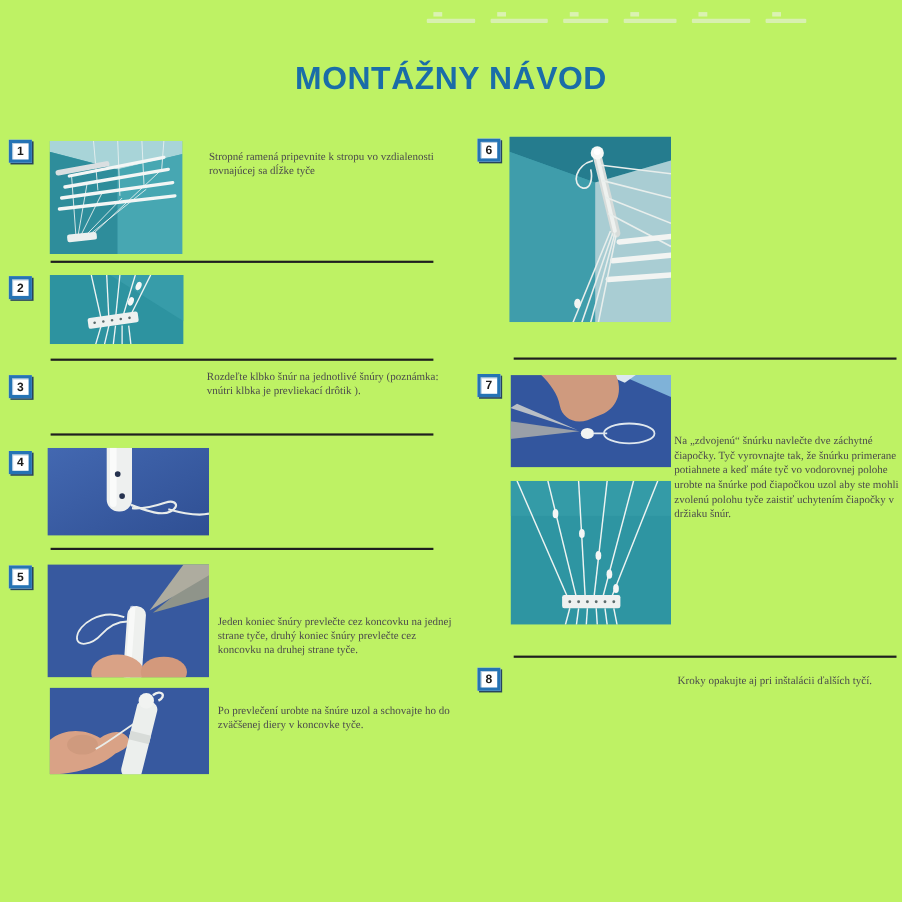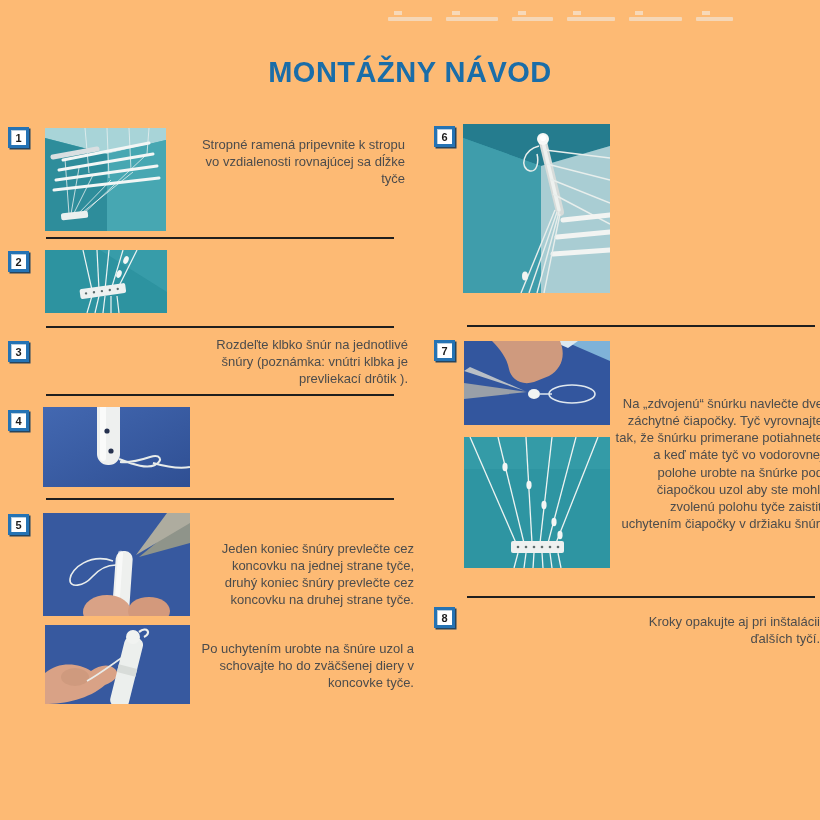--- a/index.html
+++ b/index.html
@@ -1,28 +1,28 @@
 <!DOCTYPE html>
 <html><head>
 <meta charset="utf-8">
 <style>
   html,body{margin:0;padding:0;background:#ffffff;}
-  .page{position:relative;width:820px;height:820px;background:#fdba74;overflow:hidden;
+  .page{position:relative;width:820px;height:820px;background:#bef264;overflow:hidden;
         font-family:"Liberation Sans",sans-serif;}
   .watermark{position:absolute;top:9px;left:388px;width:345px;height:12px;display:flex;gap:14px;
              align-items:flex-end;opacity:.55;}
   .watermark i{display:block;height:4px;background:#efefef;border-radius:1px;}
   .watermark i:before{content:"";display:block;width:8px;height:4px;background:#f3f3f3;margin:-6px 0 2px 6px;}
   .title{position:absolute;top:56px;left:0;width:820px;text-align:center;
          font-size:29px;font-weight:bold;letter-spacing:.5px;color:#1a6da8;}
   .stepnum{position:absolute;width:15px;height:15px;background:#fff;border:3px solid #2573b4;
            box-shadow:inset 1px 1px 0 #b9cede,1.5px 1.5px 0 #27445c;
            display:flex;align-items:center;justify-content:center;
            font-size:11px;font-weight:bold;color:#1c1c1c;}
-  .stext{position:absolute;font-size:13px;line-height:1.32;color:#4c4c4c;text-align:right;}
+  .stext{position:absolute;font-size:10px;line-height:1.32;color:#4c4c4c;text-align:left;font-family:Liberation Serif, serif;}
   .photo{position:absolute;overflow:hidden;}
   .photo svg{display:block;}
   .divider{position:absolute;height:2px;background:#1f1f1f;}
 </style>
 </head>
 <body>
 
 <div class="page">
 
   <div class="watermark">
@@ -147,37 +147,37 @@
       <polygon points="124,0 147,0 147,10 93,42" fill="#aeac9f"></polygon>
       <path d="M70,48 C48,40 28,55 27,66 C26,76 41,73 49,64 C57,55 64,52 73,52" stroke="#e9edec" stroke-width="1.6" fill="none"></path>
       <g transform="rotate(4 80 70)">
         <rect x="71" y="38" width="17" height="70" rx="8" fill="#eef0ee"></rect>
         <rect x="73" y="38" width="5" height="66" rx="2" fill="#ffffff" opacity="0.6"></rect>
       </g>
       <ellipse cx="64" cy="99" rx="24" ry="17" fill="#d9a286"></ellipse>
       <ellipse cx="106" cy="98" rx="21" ry="14" fill="#d3997c"></ellipse>
     </svg>
   </div>
-  <div class="stext" style="left:198px;top:540px;width:216px">Jeden koniec šnúry prevlečte cez koncovku na jednej strane tyče, druhý koniec šnúry prevlečte cez koncovku na druhej strane tyče.</div>
+  <div class="stext" style="left:198px;top:559px;width:216px">Jeden koniec šnúry prevlečte cez koncovku na jednej strane tyče, druhý koniec šnúry prevlečte cez koncovku na druhej strane tyče.</div>
 
   <div class="photo" style="left:45px;top:625px;width:145px;height:79px">
     <svg width="145" height="79" viewBox="0 0 145 79">
       <rect width="145" height="79" fill="#37599f"></rect>
       <path d="M0,79 L0,48 C14,36 34,38 46,46 C54,40 64,38 70,44 C76,50 70,56 60,60 C44,74 20,79 0,79 Z" fill="#d9a286"></path>
       <ellipse cx="30" cy="52" rx="14" ry="9" fill="#cf9a7e"></ellipse>
       <path d="M42,56 C56,48 66,40 78,32" stroke="#e9ece9" stroke-width="1.6" fill="none"></path>
       <g transform="rotate(14 85 40)">
         <rect x="74" y="12" width="19" height="72" rx="7" fill="#ecefed"></rect>
         <rect x="74" y="42" width="19" height="8" fill="#d8dcd9"></rect>
       </g>
       <circle cx="88" cy="12" r="7" fill="#f1f3f1"></circle>
       <path d="M94,7 C102,1 107,8 99,12" stroke="#eef0ee" stroke-width="2.2" fill="none"></path>
     </svg>
   </div>
-  <div class="stext" style="left:198px;top:640px;width:216px">Po uchytením urobte na šnúre uzol a schovajte ho do zväčšenej diery v koncovke tyče.</div>
+  <div class="stext" style="left:198px;top:640px;width:216px">Po prevlečení urobte na šnúre uzol a schovajte ho do zväčšenej diery v koncovke tyče.</div>
 
   <div class="stepnum" style="left:434px;top:126px">
     <span>6</span>
   </div>
   <div class="photo" style="left:463px;top:124px;width:147px;height:169px">
     <svg width="147" height="169" viewBox="0 0 147 169">
       <rect width="147" height="169" fill="#3f9dab"></rect>
       <polygon points="0,0 147,0 147,22 78,42 0,14" fill="#257c8e"></polygon>
       <polygon points="78,42 147,22 147,169 78,169" fill="#a9cdd3"></polygon>
       <polygon points="0,14 78,42 78,169 0,169" fill="#3f9dab"></polygon>

